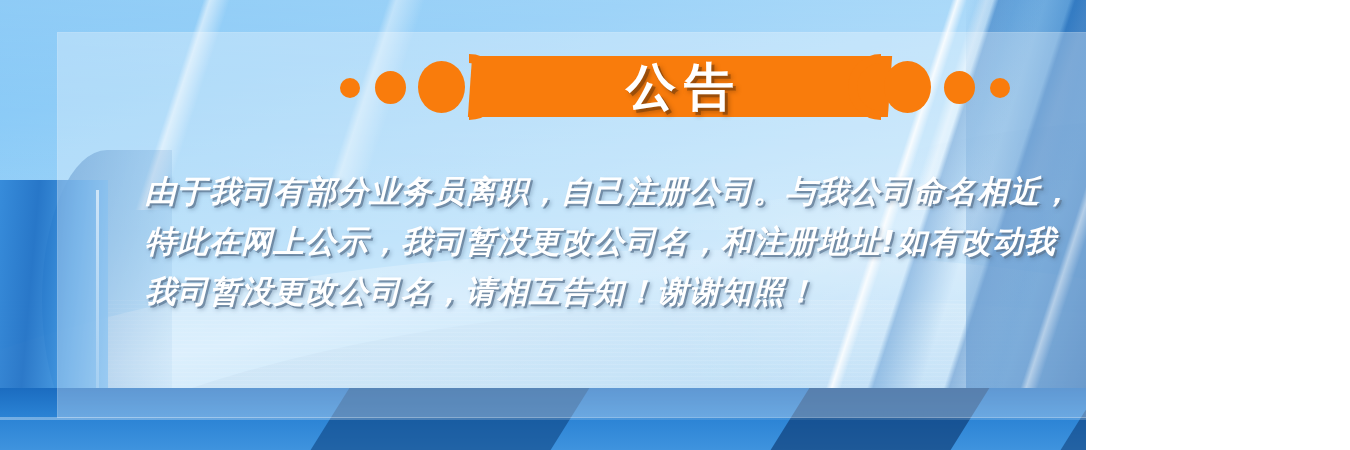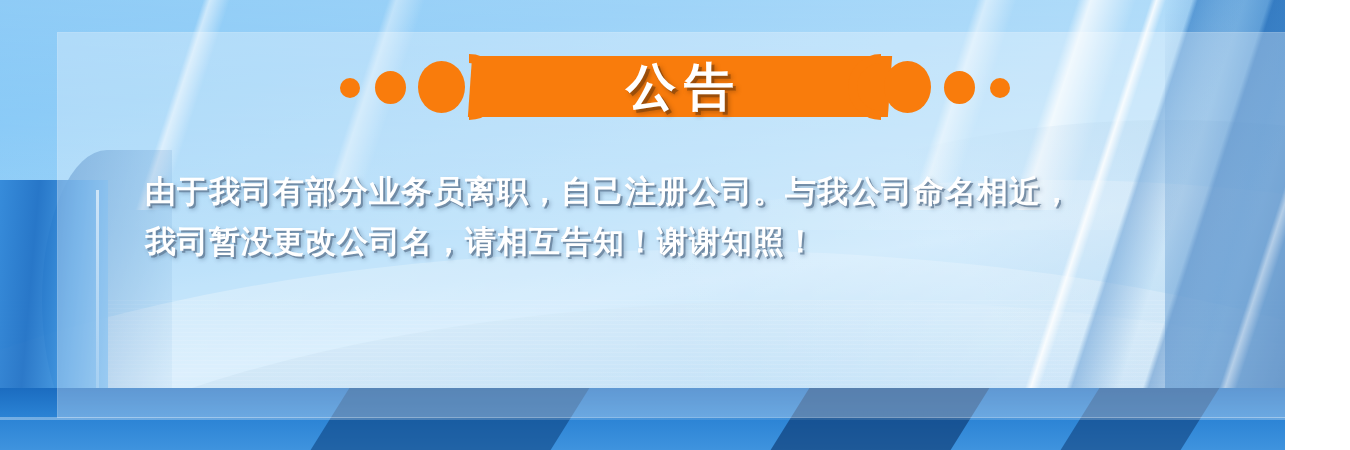--- a/index.html
+++ b/index.html
@@ -2,21 +2,21 @@
 <html><head>
 <meta charset="utf-8">
 <style>
   html, body {
     margin: 0;
     padding: 0;
     background: #ffffff;
   }
   #banner {
     position: relative;
-    width: 1285px;
+    width: 1086px;
     height: 450px;
     overflow: hidden;
     font-family: "DejaVu Sans", "Liberation Sans", sans-serif;
     background: linear-gradient(170deg, #6fbdf4 0%, #7cc4f6 18%, #9ed4f8 42%, #b9e0fb 60%, #8fcaf3 78%, #4f9fe4 100%);
   }
 
   
   .bg-layer { position: absolute; pointer-events: none; }
 
   
@@ -179,20 +179,21 @@
   .body-text {
     position: absolute;
     left: 145px; top: 166px;
     width: 1080px;
     color: #ffffff;
     font-size: 31px;
     font-weight: bold;
     line-height: 50px;
     letter-spacing: 1px;
     text-shadow: 2px 2px 0 rgba(96,122,148,0.75), 3px 3px 4px rgba(70,100,130,0.45);
+    font-style: italic;
   }
   .body-text .line { white-space: nowrap; }
 </style>
 </head>
 <body>
 
 <div id="banner">
 
   <div class="bg-layer wash-top"></div>
   <div class="bg-layer streaks-top"></div>
@@ -222,16 +223,17 @@
     <div class="bar"></div>
     <span class="arc arc-right"></span>
     <span class="dot dot-r1"></span>
     <span class="dot dot-r2"></span>
     <span class="dot dot-r3"></span>
     <div class="title">公告</div>
   </div>
 
   <div class="body-text">
     <div class="line">由于我司有部分业务员离职，自己注册公司。与我公司命名相近，</div>
+    <div class="line">特此在网上公示，我司暂没更改公司名，和注册地址!如有改动我</div>
     <div class="line">我司暂没更改公司名，请相互告知！谢谢知照！</div>
   </div>
 
 </div>
 
 </body></html>

